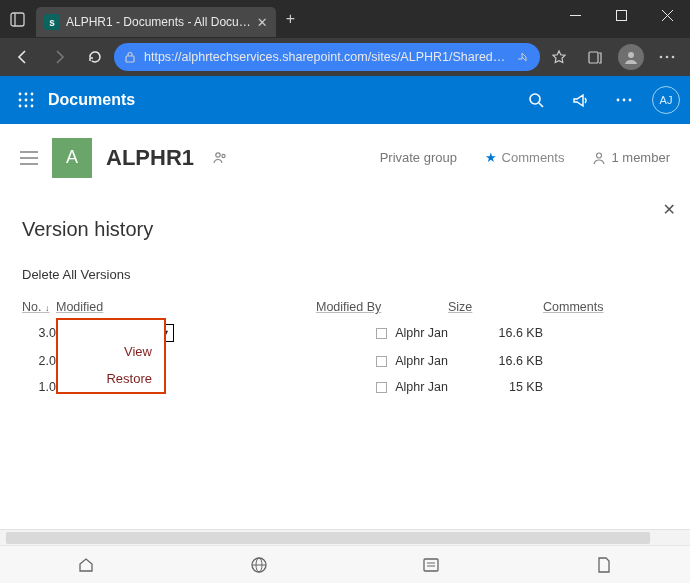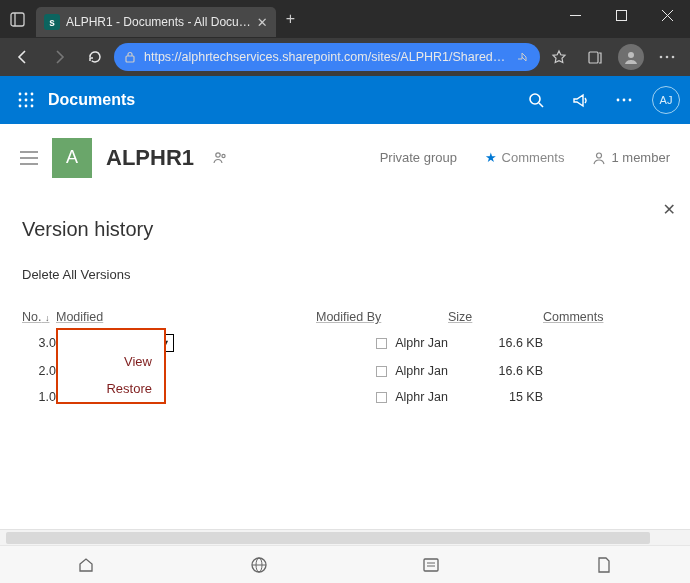--- a/index.html
+++ b/index.html
@@ -43,21 +43,21 @@
   .teams-icon { color:#888; margin-left:4px; }
   .site-meta { margin-left:auto; display:flex; align-items:center; gap:28px; color:#777; font-size:13px; }
   .site-meta .following { color:#888; display:flex; align-items:center; gap:5px;}
   .site-meta .following .star { color:#0078d4; }
   .site-meta .members { display:flex; align-items:center; gap:5px; }
 
   
   .panel { padding: 12px 22px 0 22px; position:relative; color:#333; }
   .panel-close { position:absolute; right:14px; top:8px; color:#555; font-size:16px; }
   .panel h2 { font-size:20px; font-weight:400; color:#333; margin:14px 0 24px 0; }
-  .delete-all { font-size:13px; color:#333; margin-bottom:24px; display:inline-block;}
+  .delete-all { font-size:13px; color:#333; margin-bottom:14px; display:inline-block;}
   table.vh { width:100%; font-size:12.5px; border-collapse:collapse; table-layout:fixed;}
   table.vh th { text-align:left; color:#555; font-weight:400; padding:4px 0; text-decoration: underline; text-decoration-color:#bbb;margin-left:34px; }
   table.vh th.no { width:34px; }
   table.vh th.mod { width:260px; }
   table.vh th.by { width:132px; }
   table.vh th.sz { width:95px; }
   table.vh td { padding:6px 0; vertical-align:middle; color:#333;text-align:right; }
   .chk { width:11px; height:11px; border:1px solid #a9a9a9; display:inline-block; margin-right:8px; vertical-align:middle; }
   .modcell { position:relative; }
   .modcell .selbox { border:1px solid #000; height:18px; width:118px; display:flex; align-items:center; justify-content:flex-end; padding-right:3px; }

